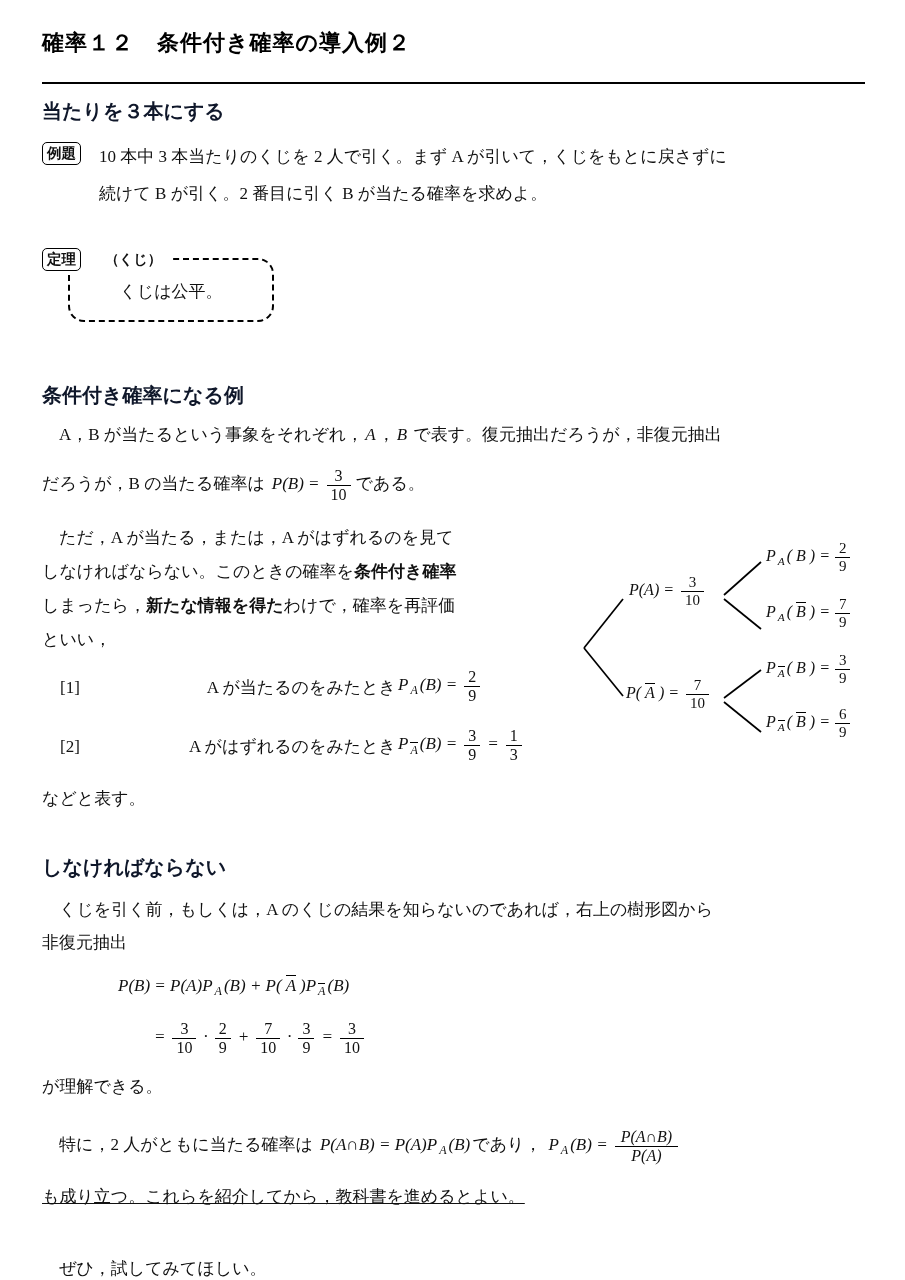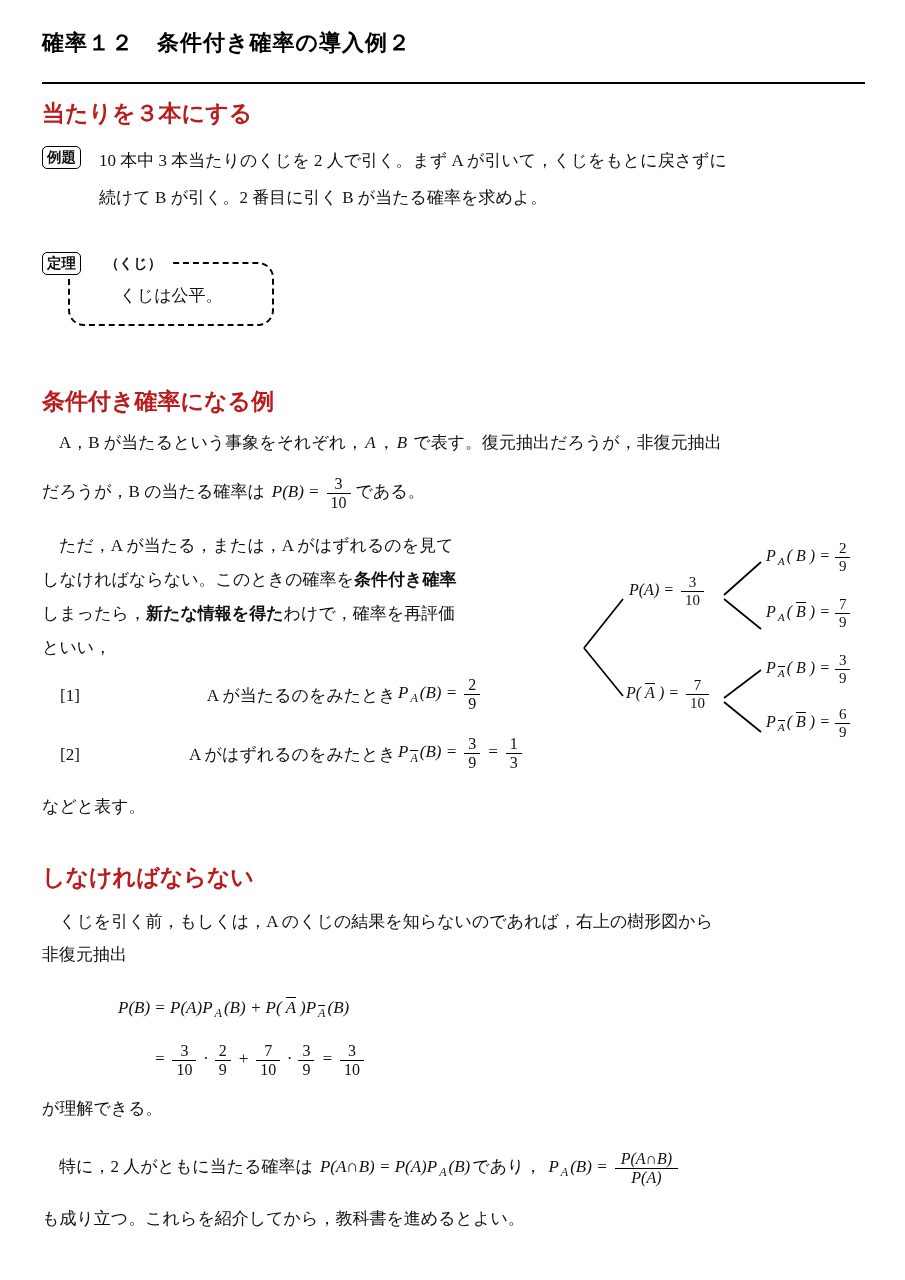--- a/index.html
+++ b/index.html
@@ -8,21 +8,21 @@
     padding:28px 40px 0 42px; background:#fff; color:#111;
     font-family:"Liberation Serif", serif; font-size:17px; overflow:hidden;
   }
   .title{
     margin:0; font-family:"Liberation Sans", sans-serif; font-weight:bold;
     font-size:22px; letter-spacing:1px; color:#000;
   }
   .rule{border:none; border-top:2px solid #000; margin:24px 0 0 0;}
   .h2{
     margin:0; font-family:"Liberation Sans", sans-serif; font-weight:bold;
-    font-size:23px; color:#b91c1c;
+    font-size:20px; color:#0f172a;
   }
   .h2.lottery{margin-top:14px;}
   .h2.cond{margin-top:46px;}
   .h2.fair{margin-top:40px;}
   .badge{
     display:inline-block; font-family:"Liberation Sans", sans-serif; font-weight:bold;
     font-size:14.5px; border:1.6px solid #000; border-radius:5px; padding:1px 4px 2px 4px;
     line-height:1.25; background:#fff;
   }
   .example{display:flex; margin-top:13px;align-items:flex-end;}
@@ -56,25 +56,25 @@
   .frac .fn{display:block; padding:0 4px;}
   .frac .fd{display:block; border-top:1.4px solid #000; padding:0 4px;}
   .frac.sm{font-size:15px; margin:0 3px;}
   .frac.big .fn,.frac.big .fd{font-style:italic; padding:0 6px;}
   .item{line-height:52px; white-space:nowrap; display:flex; align-items:center; margin-top:2px;}
   .item-marker{padding-left:18px; width:32px;}
   .item-text{margin-left:14px; width:290px;text-align:right;}
   .outro{margin-top:8px; line-height:30px;}
   .fairline{margin-top:12px; line-height:33px; white-space:nowrap;}
   .eqblock{margin-left:74px;}
-  .eq1{margin-top:22px; line-height:30px; white-space:nowrap;}
+  .eq1{margin-top:12px; line-height:30px; white-space:nowrap;}
   .eq2{margin-top:4px; margin-left:36px; line-height:54px; white-space:nowrap;}
   .after-eq{margin-top:8px; line-height:30px;}
   .tokuni{margin-top:12px; line-height:62px; white-space:nowrap;}
-  .narit{margin-top:0; line-height:30px;}
+  .narit{margin-top:0; line-height:30px;text-decoration:underline;}
   .closing{margin-top:42px; line-height:30px;}
   p{margin:0;}
   
   .tree{position:absolute; left:583px; top:538px; width:315px; height:235px;}
   .tree svg{position:absolute; left:0; top:0;}
   .tnode,.tleaf{position:absolute; white-space:nowrap; font-size:16px;}
   .tnode .frac,.tleaf .frac{font-size:15px;}
   .tn-a{left:44px; top:36px;}
   .tn-abar{left:41px; top:139px;}
   .tl1{left:181px; top:2px;}

